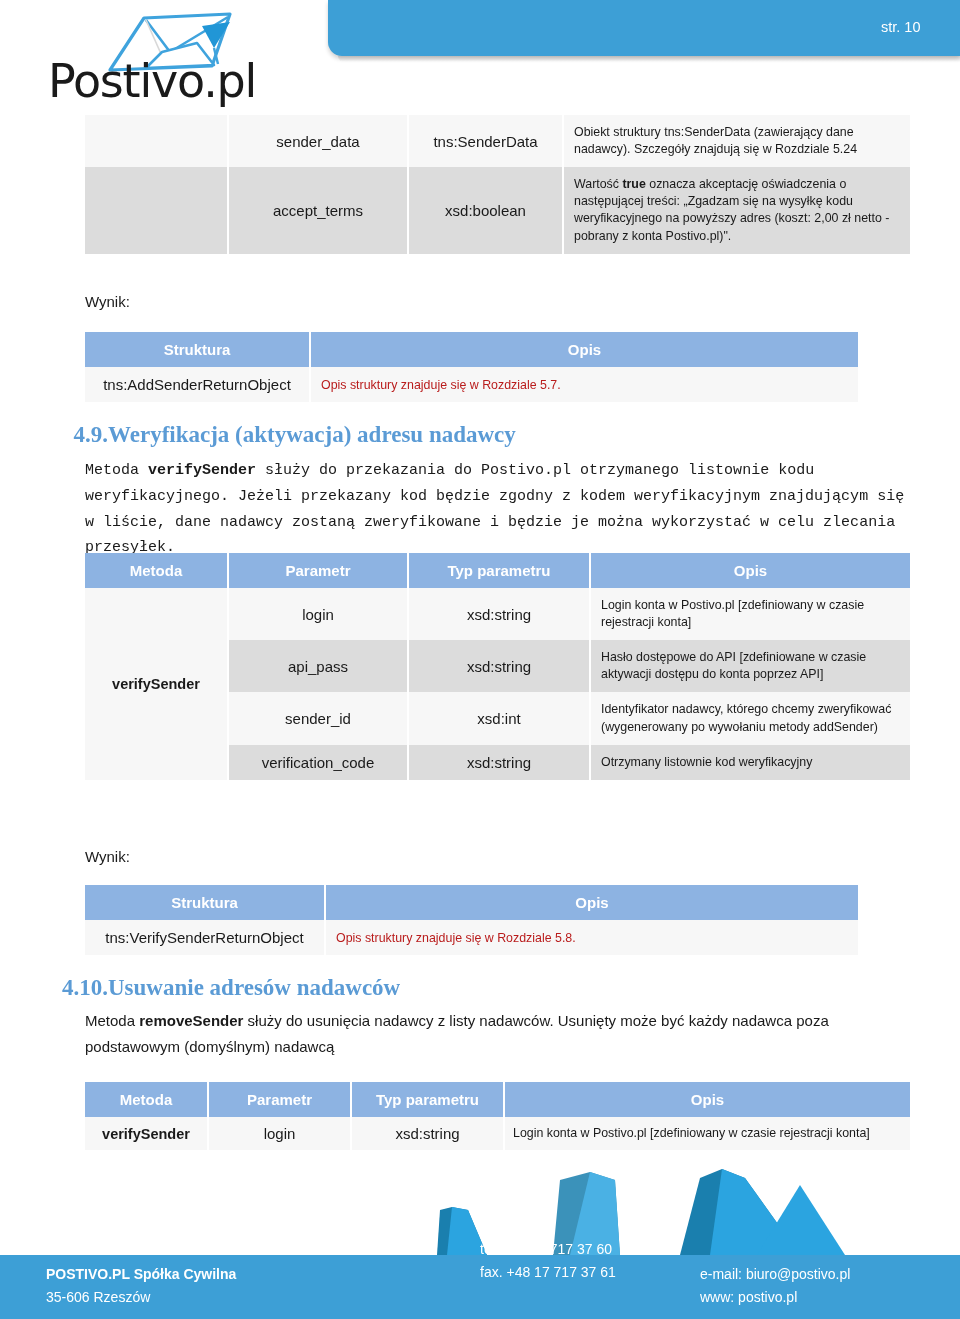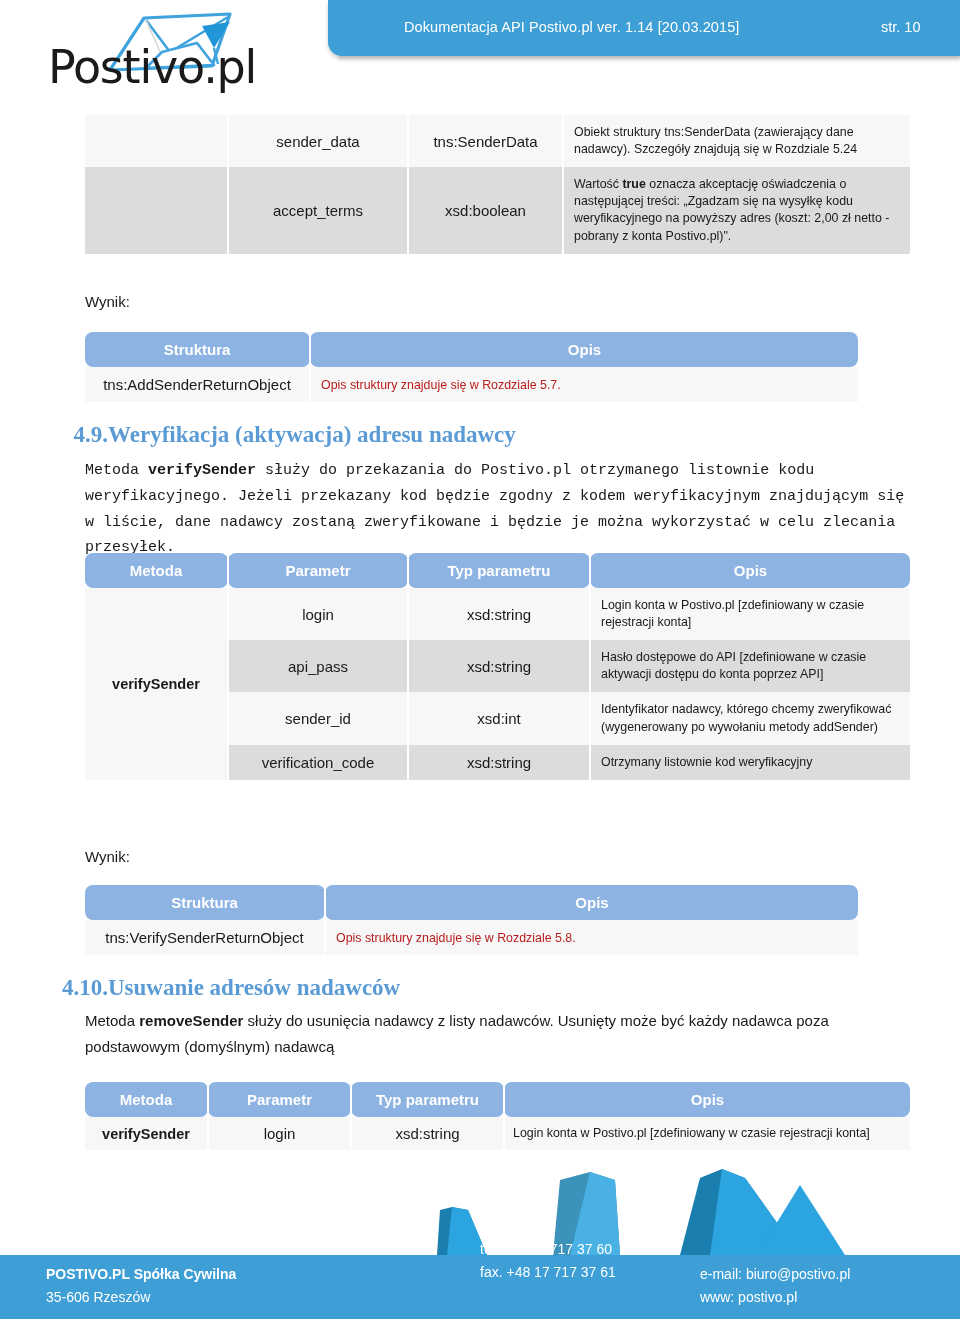--- a/index.html
+++ b/index.html
@@ -50,21 +50,21 @@
 
   
   .logo {
     position: absolute;
     left: 48px; top: 12px;
     width: 230px; height: 92px;
   }
   .logo-mark { position: absolute; left: 54px; top: 0px; }
   .logo-text {
     position: absolute;
-    left: 0px; top: 32px;
+    left: 0px; top: 46px;
     font-size: 46px;
     font-weight: 400;
     color: #1a1a1a;
     letter-spacing: -1.2px;
     font-family: "DejaVu Sans", sans-serif;
     line-height: 1;
   }
 
   
   .tbl {
@@ -74,21 +74,20 @@
     font-size: 13.5px;
   }
   .tbl th {
     background: #8db3e2;
     color: #ffffff;
     font-weight: bold;
     font-size: 15px;
     text-align: center;
     padding: 9px 6px;
     border-right: 2px solid #ffffff;
-    border-radius: 8px;
   }
   .tbl th:last-child { border-right: none; }
   .tbl td {
     border-right: 2px solid #ffffff;
     vertical-align: middle;
     padding: 9px 10px;
   }
   .tbl td:last-child { border-right: none; }
   .row-light td { background: #f7f7f7; }
   .row-dark  td { background: #dcdcdc; }
@@ -175,21 +174,20 @@
   #foot-col-2 { left: 480px; top: 8px; }
   #foot-col-3 { left: 700px; top: 8px; }
 </style>
 </head>
 <body>
 
 <div class="page">
 
   <div class="header-bar"></div>
   <div class="header-bar-shadow"></div>
-  <div class="header-title">Dokumentacja API Postivo.pl ver. 1.14 [20.03.2015]</div>
   <div class="header-page">str. 10</div>
 
   <div class="logo">
     <div class="logo-mark">
       <svg width="135" height="62" viewBox="0 0 135 62">
         <path d="M42 6 L128 2 L110 54 L8 58 Z" fill="none" stroke="#3fa3dd" stroke-width="3.2" stroke-linejoin="round"></path>
         <path d="M44 8 L68 40 L126 5" fill="none" stroke="#3fa3dd" stroke-width="2.6" stroke-linejoin="round"></path>
         <path d="M44 8 L60 44 L108 52" fill="none" stroke="#d8d8d8" stroke-width="1.6"></path>
         <path d="M60 40 L95 31 L112 53 L44 56 Z" fill="#ffffff" stroke="#3fa3dd" stroke-width="2.6" stroke-linejoin="round"></path>
         <path d="M100 14 L128 10 L112 36 Z" fill="#2196d6"></path>

